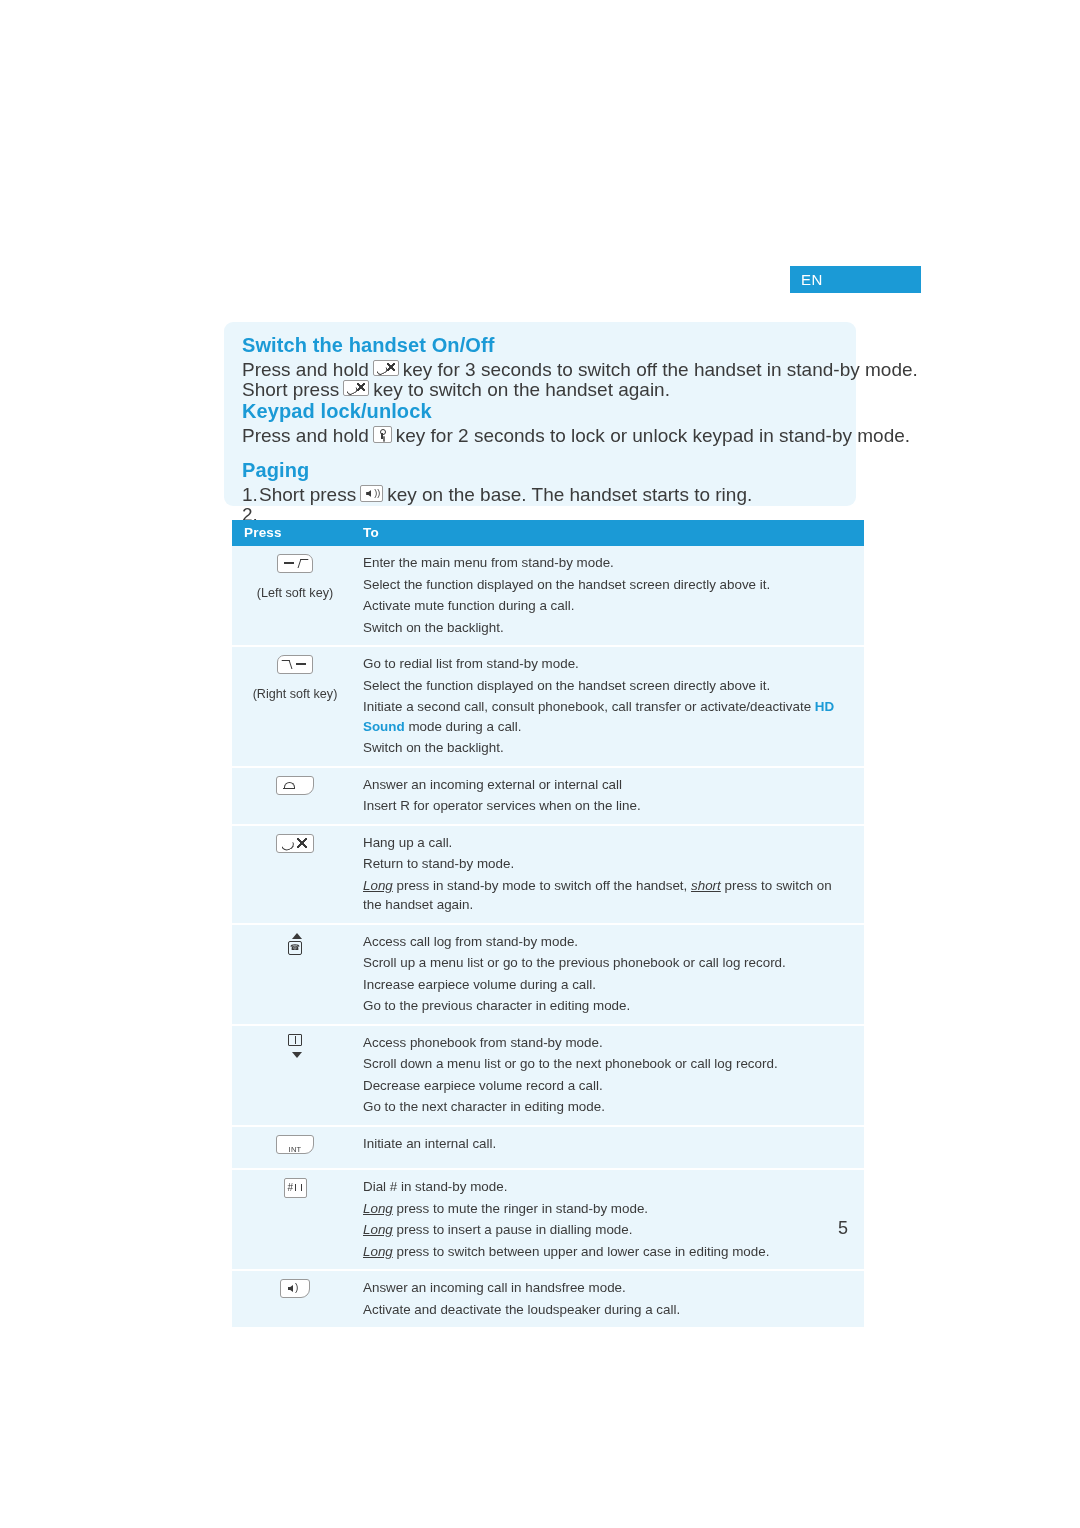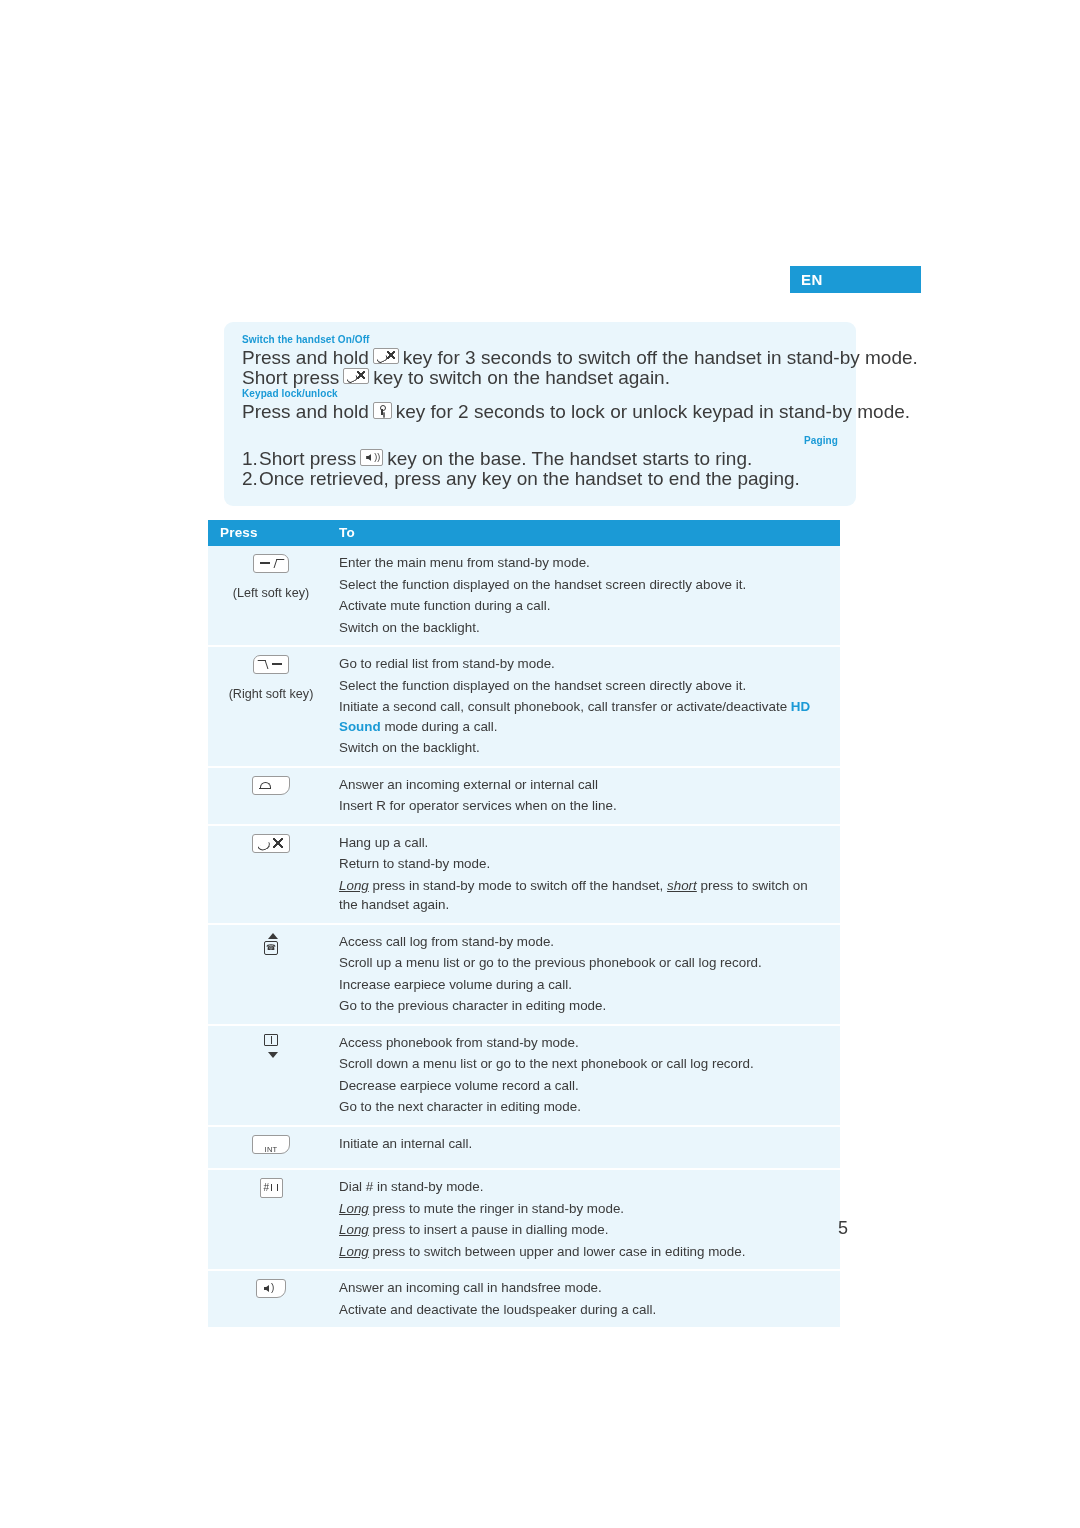--- a/index.html
+++ b/index.html
@@ -26,21 +26,21 @@
   
   .en-tab {
     position: absolute;
     left: 790px;
     top: 266px;
     width: 131px;
     height: 27px;
     background: #1b9ad6;
     color: #ffffff;
     font-size: 15px;
-    font-weight: bold;
+    font-weight: normal;
     letter-spacing: 0.6px;
     display: flex;
     align-items: center;
     padding-left: 11px;
     box-sizing: border-box;
   }
 
   
   .info-panel {
     position: absolute;
@@ -48,27 +48,27 @@
     top: 322px;
     width: 632px;
     height: 184px;
     background: #eaf6fc;
     border-radius: 9px;
     box-sizing: border-box;
     padding: 12px 18px 10px 18px;
   }
   .sec-head {
     color: #1b9ad6;
-    font-size: 10px;
+    font-size: 20px;
     font-weight: bold;
     margin: 0 0 3px 0;
     letter-spacing: 0.1px;
   }
   .sec-head.second { }
-  .sec-head.third  { margin-top: 13px; text-align: right; }
+  .sec-head.third  { margin-top: 13px; }
 
   .line {
     font-size: 19px;
     color: #3b3b3b;
     line-height: 20px;
     white-space: nowrap;
     display: flex;
   }
   .line .num {
     display: inline-block;
@@ -139,21 +139,21 @@
     right: 2px; top: 0px;
     font-size: 9px;
     color: #3a3a3a;
     line-height: 15px;
     font-family: "Liberation Sans", sans-serif;
   }
 
   
   .tbl {
     position: absolute;
-    left: 208px;
+    left: 232px;
     top: 520px;
     width: 632px;
     border-collapse: collapse;
     table-layout: fixed;
   }
   .tbl col.c1 { width: 118px; }
   .tbl col.c2 { width: 514px; }
 
   .tbl th {
     background: #1b9ad6;
@@ -413,21 +413,20 @@
 
     <div class="sec-head third">Paging</div>
     <div class="line">
       <span class="num">1.</span>
       <span>Short press</span>
       <span class="keyicon ki-page"></span>
       <span>key on the base. The handset starts to ring.</span>
     </div>
     <div class="line">
       <span class="num">2.</span>
-      <span>Once retrieved, press any key on the handset to end the paging.</span>
     </div>
 
   </div>
 
   <table class="tbl">
     <colgroup>
         <col class="c1">
         <col class="c2">
       </colgroup>
     <thead>

